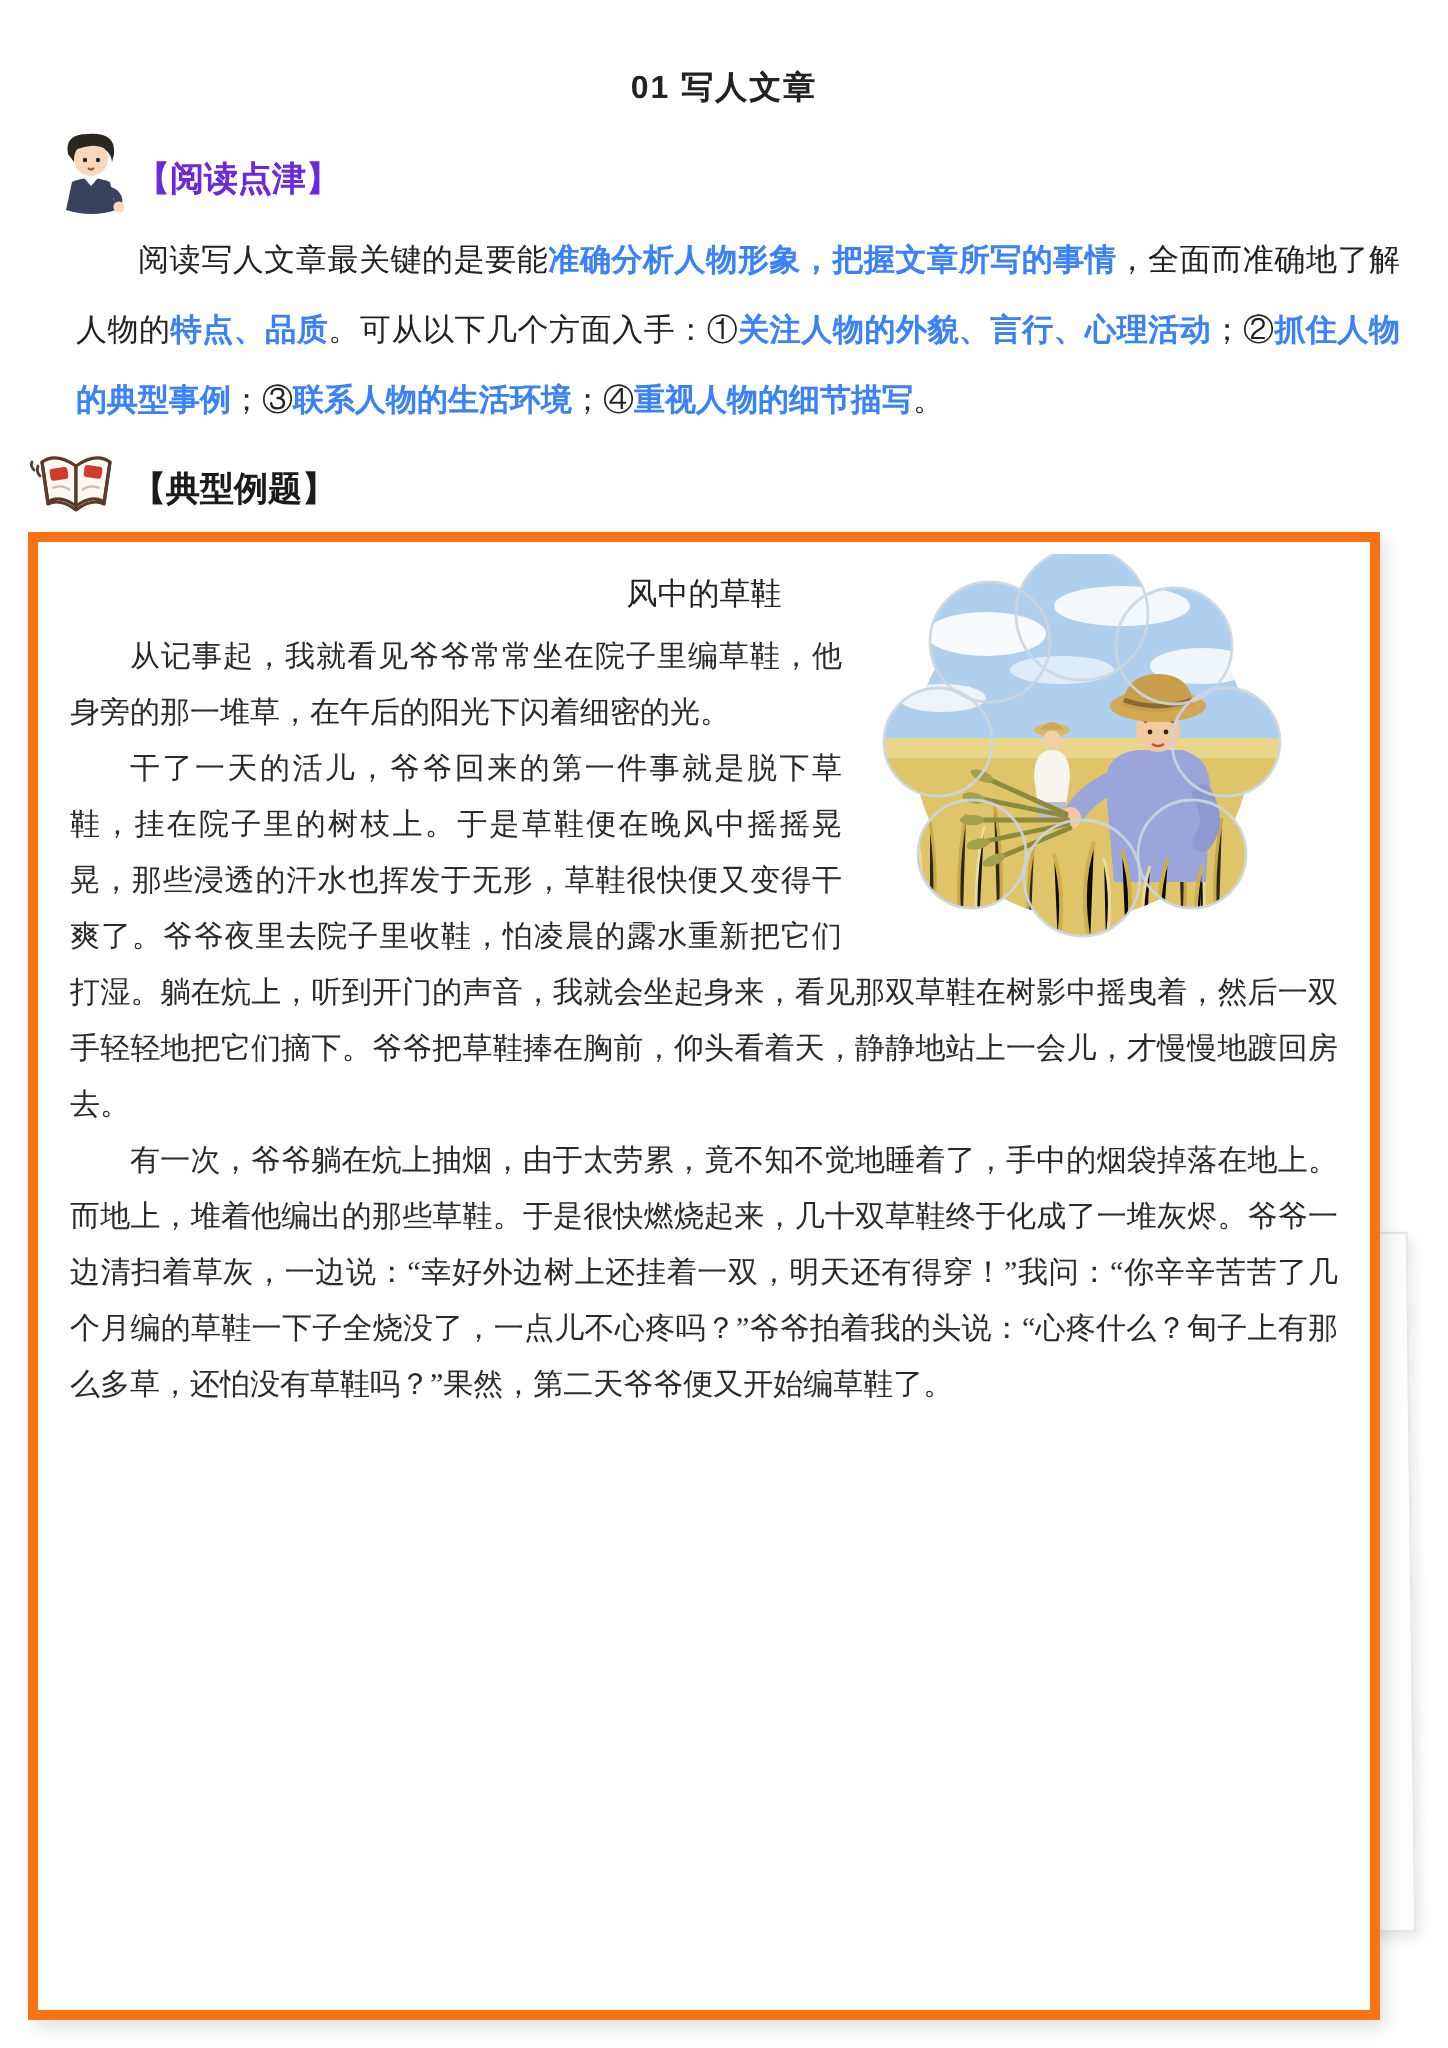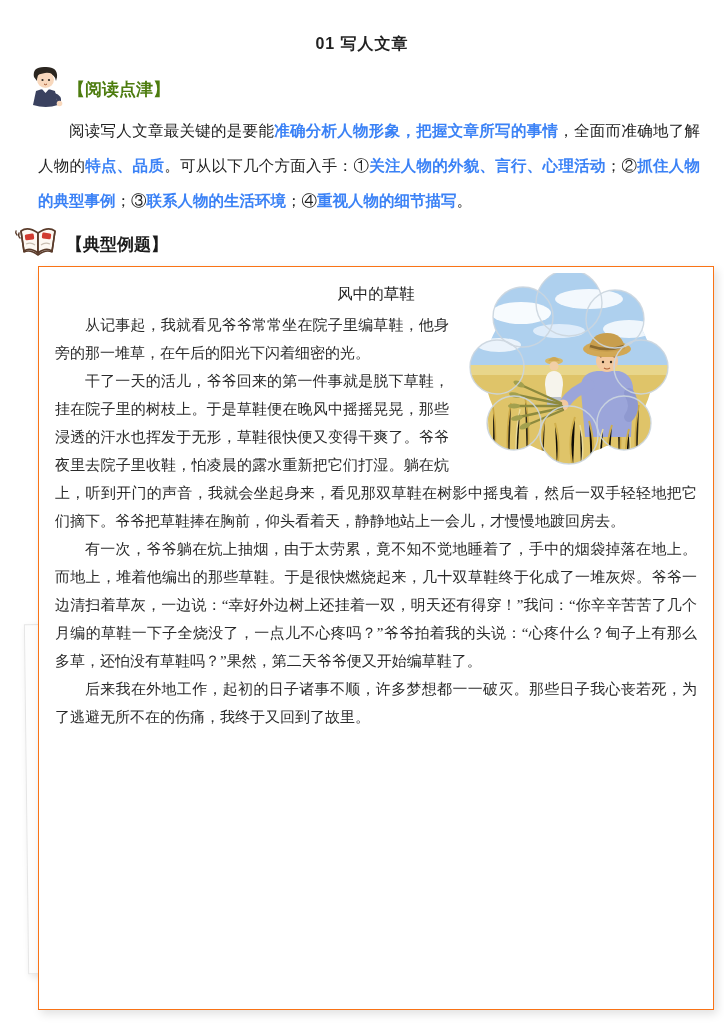--- a/index.html
+++ b/index.html
@@ -25,38 +25,38 @@
     align-items: center;
     margin: 14px 0 0 28px;
     height: 40px;
   }
   .section-head .icon-wrap { flex: 0 0 auto; margin-right: 4px; }
   .section-head h2 {
     font-family: "Liberation Sans", "DejaVu Sans", sans-serif;
     font-size: 17px;
     font-weight: bold;
   }
-  .head-tips h2 { color: #4d7c0f; font-family: Liberation Serif, serif; }
+  .head-tips h2 { color: #6d28d9; font-family: Liberation Serif, serif; }
   .head-example h2 { color: #1b1b1b; }
   .intro {
     margin: 4px 24px 0 38px;
     font-size: 15.5px;
     line-height: 35px;
     text-align: justify;
     text-indent: 2em;
     color: #222;
   }
   .seg-red { color: #3b82f6; font-weight: bold; }
   .sheet {
     position: relative;
-    margin: 2px 0 0 38px;
+    margin: 2px 0 0 14px;
     width: 676px;
     height: 744px;
     background: #ffffff;
-    border: 1px solid #f97316;
+    border: 5px solid #f97316;
     box-shadow: 3px 4px 9px rgba(0,0,0,0.12);
     padding: 10px 16px 0 16px;
     overflow: hidden;
   }
   .sheet-back {
     position: absolute;
     left: 26px; top: 620px;
     width: 680px; height: 350px;
     background: #fdfdfd;
     border: 1px solid #e6e6e6;
@@ -243,16 +243,15 @@
         <circle cx="100" cy="162" r="29"></circle>
         <circle cx="155" cy="150" r="27"></circle>
       </g>
     </svg>
   </div>
 
   <div class="passage-body">
       <p>从记事起，我就看见爷爷常常坐在院子里编草鞋，他身旁的那一堆草，在午后的阳光下闪着细密的光。</p>
       <p>干了一天的活儿，爷爷回来的第一件事就是脱下草鞋，挂在院子里的树枝上。于是草鞋便在晚风中摇摇晃晃，那些浸透的汗水也挥发于无形，草鞋很快便又变得干爽了。爷爷夜里去院子里收鞋，怕凌晨的露水重新把它们打湿。躺在炕上，听到开门的声音，我就会坐起身来，看见那双草鞋在树影中摇曳着，然后一双手轻轻地把它们摘下。爷爷把草鞋捧在胸前，仰头看着天，静静地站上一会儿，才慢慢地踱回房去。</p>
       <p>有一次，爷爷躺在炕上抽烟，由于太劳累，竟不知不觉地睡着了，手中的烟袋掉落在地上。而地上，堆着他编出的那些草鞋。于是很快燃烧起来，几十双草鞋终于化成了一堆灰烬。爷爷一边清扫着草灰，一边说：“幸好外边树上还挂着一双，明天还有得穿！”我问：“你辛辛苦苦了几个月编的草鞋一下子全烧没了，一点儿不心疼吗？”爷爷拍着我的头说：“心疼什么？甸子上有那么多草，还怕没有草鞋吗？”果然，第二天爷爷便又开始编草鞋了。</p>
-      <p>后来我在外地工作，起初的日子诸事不顺，许多梦想都一一破灭。那些日子我心丧若死，为了逃避无所不在的伤痛，我终于又回到了故里。</p>
     </div>
 
 </div>
 
 </body></html>

